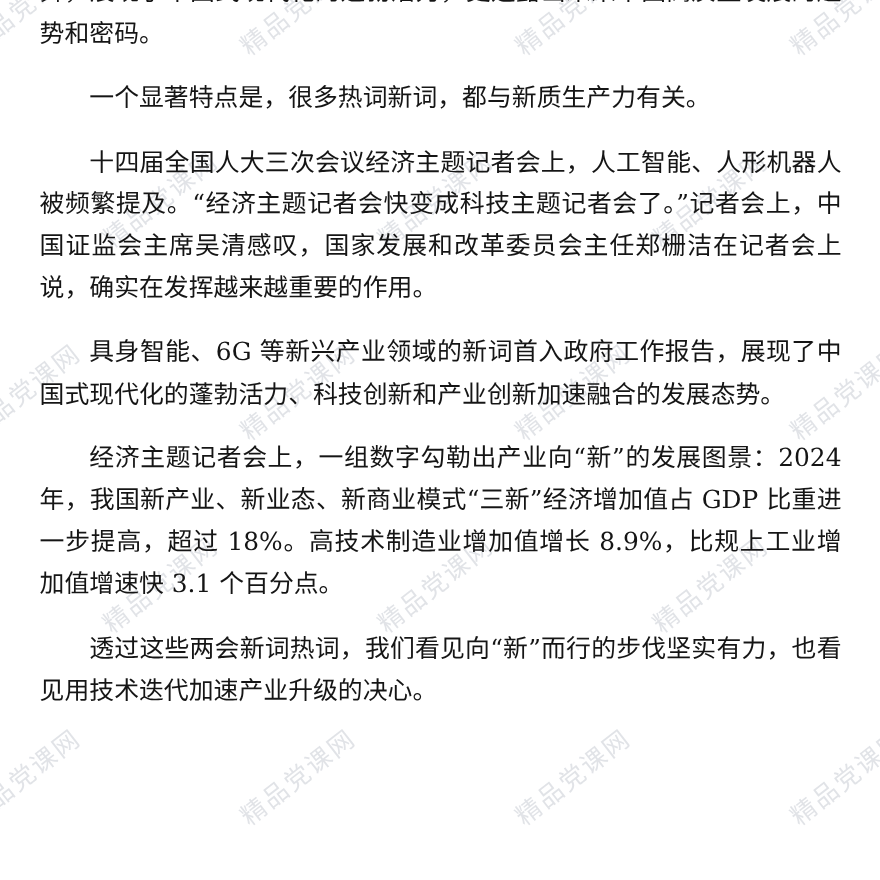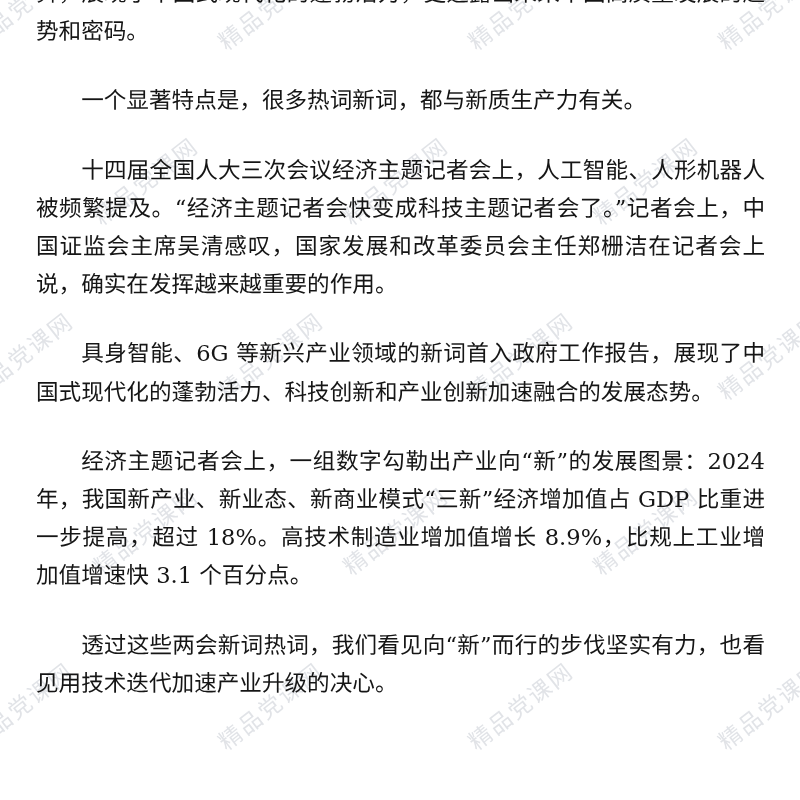--- a/index.html
+++ b/index.html
@@ -61,21 +61,21 @@
     line-height: 38.2px;
     color: #151515;
     text-align: justify;
     text-justify: inter-character;
     text-indent: 2em;
     word-break: break-all;
     -webkit-font-smoothing: antialiased;
   }
   .para.no-indent { text-indent: 0; }
 
-  .para + .para { margin-top: 31px; }
+  .para + .para { margin-top: 20px; }
 </style>
 </head>
 <body>
 
 <div id="page">
 
   <div id="watermark-layer">
       <span class="watermark-mark" style="color: rgb(201, 205, 212); transform: rotate(-38deg); left: -40px; top: 30px;">精品党课网</span>
       <span class="watermark-mark" style="color: rgb(201, 205, 212); transform: rotate(-38deg); left: 210px; top: 30px;">精品党课网</span>
       <span class="watermark-mark" style="color: rgb(201, 205, 212); transform: rotate(-38deg); left: 460px; top: 30px;">精品党课网</span>

